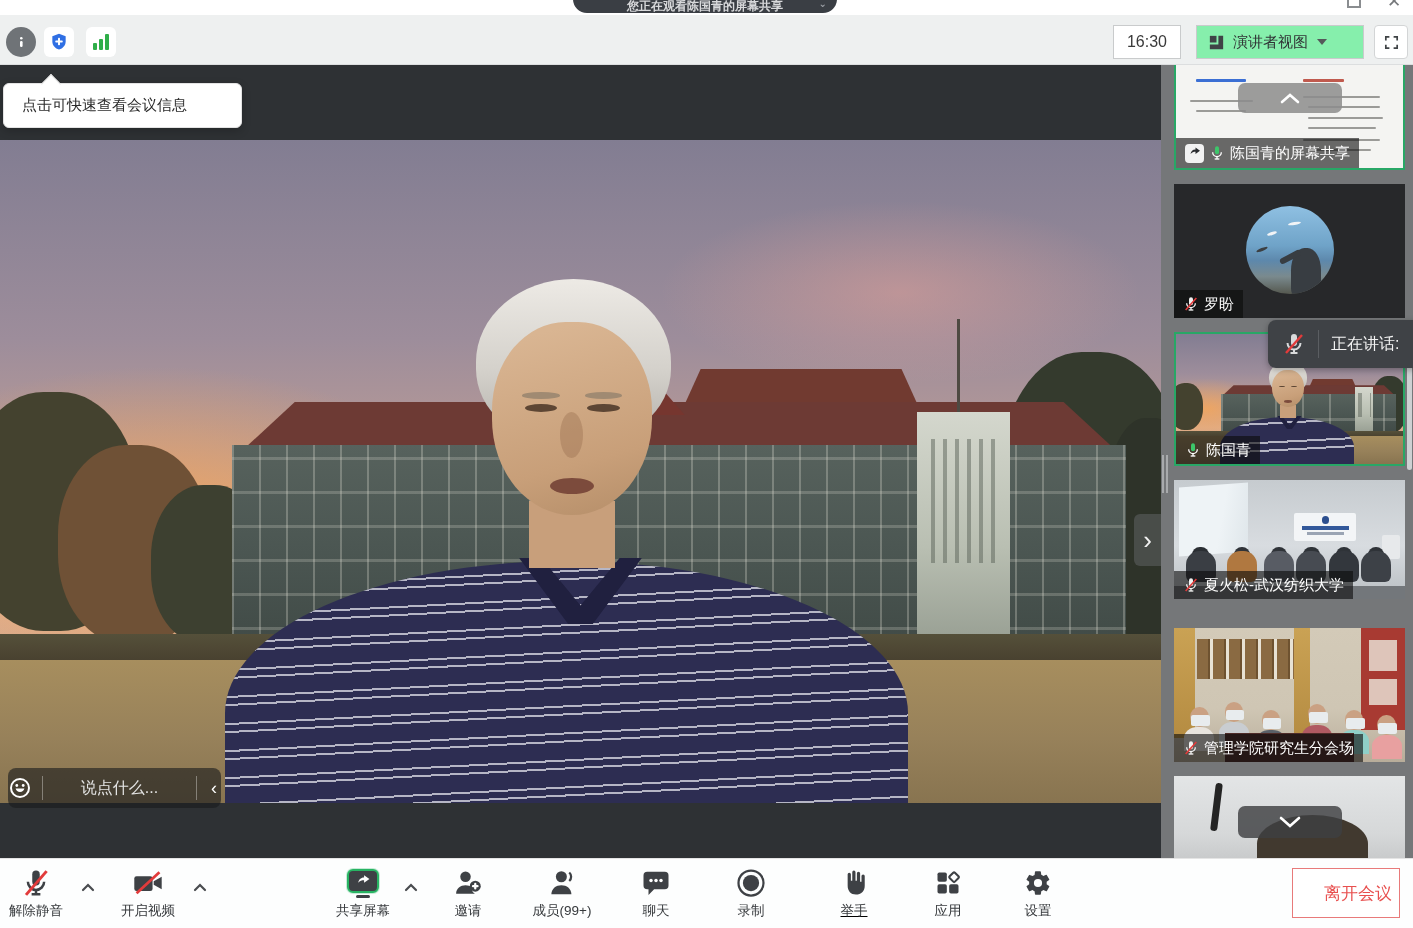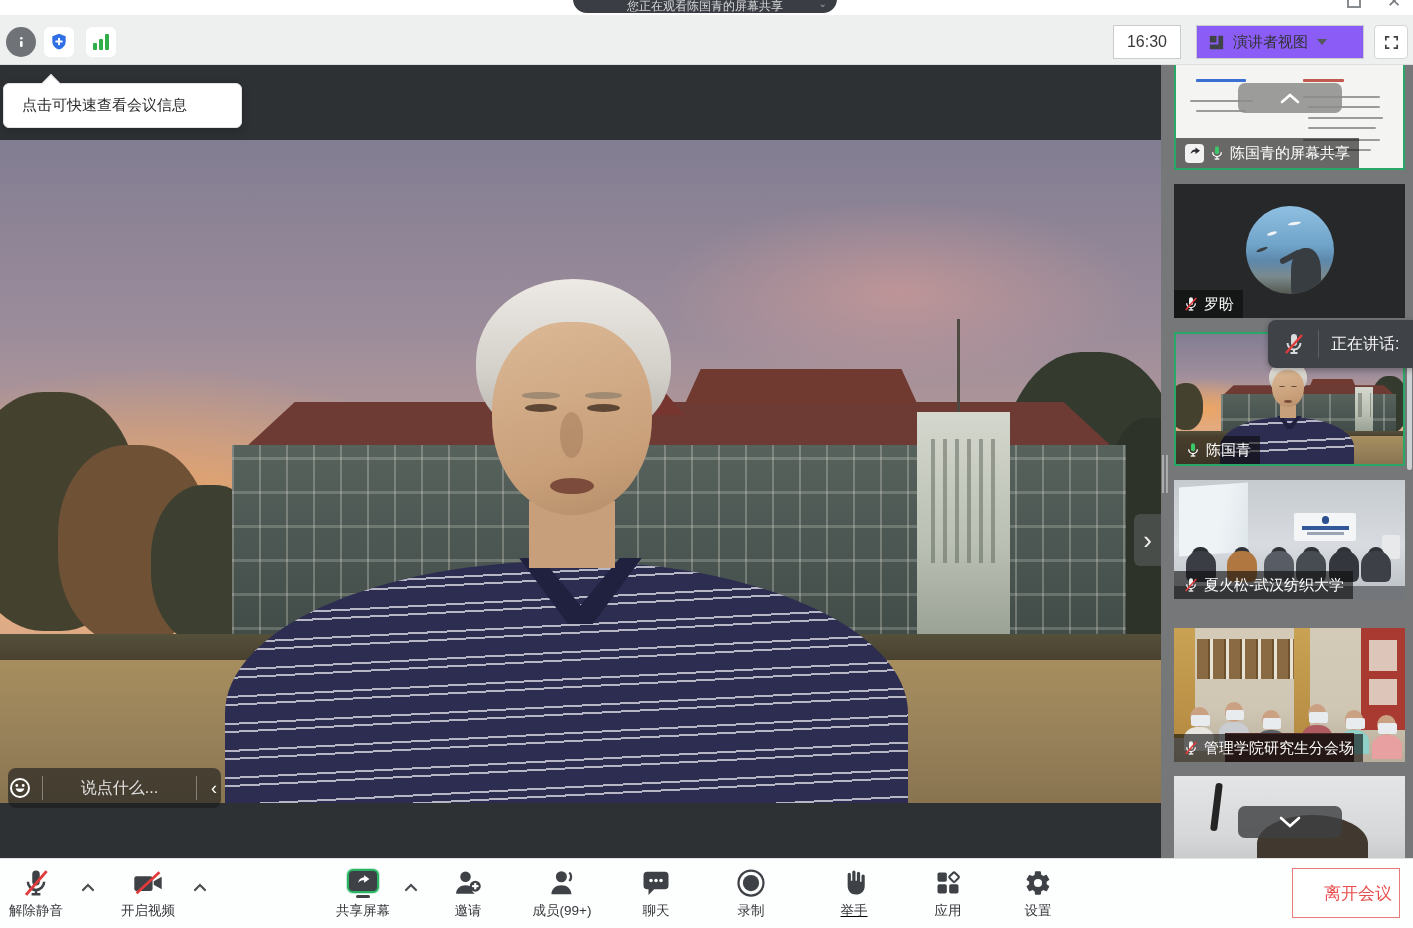--- a/index.html
+++ b/index.html
@@ -2,35 +2,35 @@
 <html><head>
 <meta charset="utf-8">
 <style>
   * { margin:0; padding:0; box-sizing:border-box; }
   html,body { width:1413px; height:928px; font-family:"Liberation Sans","DejaVu Sans",sans-serif; }
   #app { position:relative; width:1413px; height:928px; background:#ffffff; overflow:hidden; }
 
   
   .titlebar { position:absolute; left:0; top:0; width:1413px; height:15px; background:#ffffff; z-index:40; }
   .title-pill { position:absolute; left:573px; top:-15px; width:264px; height:28px; background:#3a3e44; border-radius:14px; display:flex; align-items:flex-end; justify-content:center; overflow:hidden; }
-  .title-pill span { color:#d8d9db; font-size:12px; line-height:14px; white-space:nowrap; }
+  .title-pill span { color:#d8d9db; font-size:12px; line-height:14px; white-space:nowrap;font-weight:bold; }
   .title-pill .pill-caret { position:absolute; right:10px; bottom:2px; color:#9a9ea4; font-size:10px; }
   .win-max { position:absolute; left:1347px; top:-6px; width:14px; height:14px; border:2px solid #8a8d90; background:transparent; }
   .win-close { position:absolute; left:1387px; top:-9px; color:#77797c; font-size:17px; }
 
   
   .topbar { position:absolute; left:0; top:15px; width:1413px; height:50px; background:#eef0f0; border-bottom:1px solid #dcdedf; z-index:30; }
   .tb-tile { position:absolute; top:12px; width:30px; height:30px; border-radius:6px; display:flex; align-items:center; justify-content:center; }
   .info-btn { left:6px; background:#6f7377; border-radius:50%; }
   .shield-btn { left:44px; background:#ffffff; }
   .signal-btn { left:86px; background:#ffffff; }
   .signal-bars { display:flex; align-items:flex-end; gap:2px; height:16px; }
   .signal-bars i { display:block; width:4px; background:#2fae49; border-radius:1px; }
   .time-box { position:absolute; left:1113px; top:10px; width:68px; height:34px; background:#ffffff; border:1px solid #c9cbcc; display:flex; align-items:center; justify-content:center; font-size:16px; color:#3a3a3a; }
-  .view-box { position:absolute; left:1196px; top:10px; width:168px; height:34px; background:#8b5cf6; border:1px solid #c9cbcc; display:flex; align-items:center; gap:7px; padding:0 10px; }
+  .view-box { position:absolute; left:1196px; top:10px; width:168px; height:34px; background:#86efac; border:1px solid #c9cbcc; display:flex; align-items:center; gap:7px; padding:0 10px; }
   .view-box .vlabel { font-size:15px; color:#303335; }
   .view-box .varrow { width:0; height:0; border-left:5px solid transparent; border-right:5px solid transparent; border-top:6px solid #55585a; margin-left:2px; }
   .fs-btn { position:absolute; left:1374px; top:10px; width:34px; height:34px; background:#ffffff; border:1px solid #d3d5d6; border-radius:4px; display:flex; align-items:center; justify-content:center; }
 
   
   .stage { position:absolute; left:0; top:65px; width:1161px; height:793px; background:#2e3134; overflow:hidden; }
   .video-main { position:absolute; left:0; top:75px; width:1161px; height:663px; overflow:hidden; }
 
   
   .scene { position:absolute; inset:0; overflow:hidden; }

